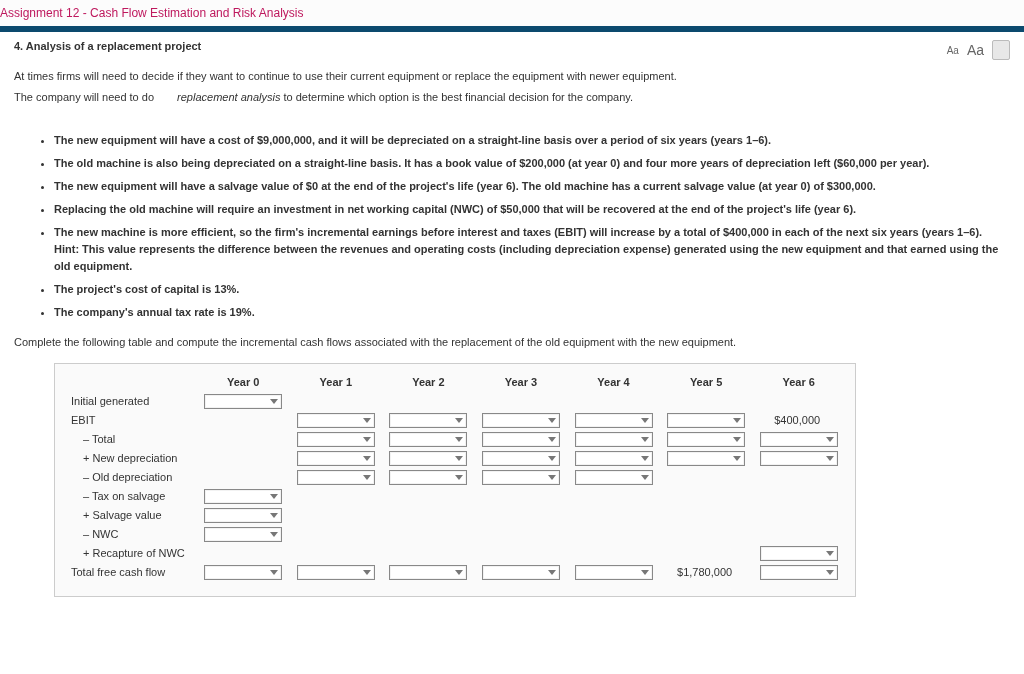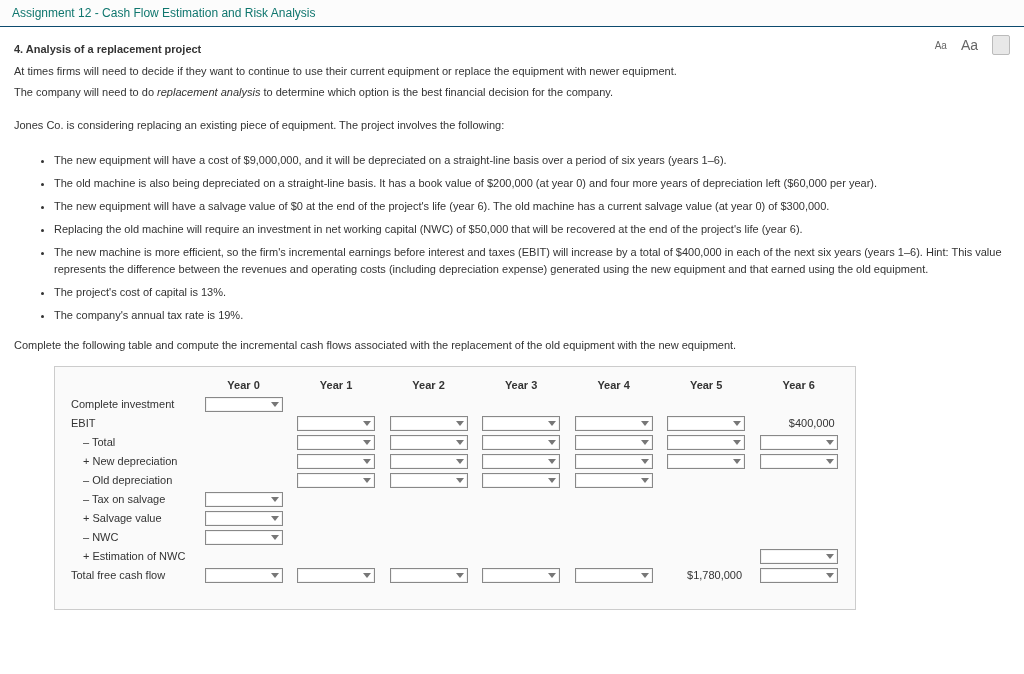--- a/index.html
+++ b/index.html
@@ -3,67 +3,68 @@
 <meta charset="utf-8">
 <style>
   body {
     margin: 0;
     font-family: Arial, Helvetica, sans-serif;
     font-size: 11px;
     color: #333;
     background: #fff;
   }
   .assignment-header {
-    padding: 6px 12px;
-    border-bottom: 1px solid #0c4a6e;
+    padding: 6px 0;
+    border-bottom: 6px solid #0c4a6e;
     font-size: 12px;
-    color: #0f766e;
+    color: #be185d;
     background: #fcfcfc;
   }
   .content {
     padding: 8px 14px 14px 14px;
   }
   .question-head {
     display: flex;
     justify-content: space-between;
-    align-items: flex-end;
+    align-items: flex-start;
     margin-bottom: 8px;
   }
   .question-title {
     font-weight: bold;
     font-size: 11px;
   }
   .font-controls {
     display: flex;
     align-items: center;
-    gap: 14px;
+    gap: 8px;
     color: #666;
   }
   .font-small { font-size: 10px; cursor: pointer; }
   .font-large { font-size: 14px; cursor: pointer; }
   .calc-icon {
     width: 16px; height: 18px; background: #e8e8e8; border: 1px solid #bbb;
     border-radius: 2px; cursor: pointer;
   }
   .para { line-height: 1.55; margin: 4px 0; }
   .spacer { height: 8px; }
-  i { font-style: italic; }
+  i { font-style: italic; margin-left: 20px; }
   ul.facts {
     padding-left: 40px;
     margin: 6px 0 12px;
+    font-weight: bold;
   }
   ul.facts li {
     line-height: 1.55;
     margin-bottom: 6px;
   }
 
   .table-wrap {
     border: 1px solid #ccc;
     background: #fafafa;
-    padding: 8px 10px 24px 10px;
+    padding: 8px 10px 14px 10px;
     margin-left: 40px;
     width: 780px;
   }
   table.cashflow {
     border-collapse: collapse;
     width: 100%;
   }
   table.cashflow th {
     font-weight: bold;
     text-align: center;
@@ -93,21 +94,20 @@
   }
   .dd .arrow {
     width: 0; height: 0;
     border-left: 4px solid transparent;
     border-right: 4px solid transparent;
     border-top: 5px solid #777;
   }
   .static-val {
     display: inline-block;
     width: 78px;
-    text-align: right;
     font-size: 11px;
     padding-right: 3px;
     box-sizing: border-box;
   }
   td.cell { text-align: center; width: 92px; }
 </style>
 </head>
 <body>
 
 <div class="assignment-header">Assignment 12 - Cash Flow Estimation and Risk Analysis</div>
@@ -123,21 +123,20 @@
     </div>
   </div>
 
   <div class="para">At times firms will need to decide if they want to continue to use their current equipment or replace the equipment with newer equipment.</div>
   <div class="para">
     <span>The company will need to do </span><i>replacement analysis</i><span> to determine which option is the best financial decision for the company.</span>
   </div>
 
   <div class="spacer"></div>
 
-  <div class="para">Jones Co. is considering replacing an existing piece of equipment. The project involves the following:</div>
 
   <div class="spacer"></div>
 
   <ul class="facts">
     <li>The new equipment will have a cost of $9,000,000, and it will be depreciated on a straight-line basis over a period of six years (years 1–6).</li>
     <li>The old machine is also being depreciated on a straight-line basis. It has a book value of $200,000 (at year 0) and four more years of depreciation left ($60,000 per year).</li>
     <li>The new equipment will have a salvage value of $0 at the end of the project's life (year 6). The old machine has a current salvage value (at year 0) of $300,000.</li>
     <li>Replacing the old machine will require an investment in net working capital (NWC) of $50,000 that will be recovered at the end of the project's life (year 6).</li>
     <li>The new machine is more efficient, so the firm's incremental earnings before interest and taxes (EBIT) will increase by a total of $400,000 in each of the next six years (years 1–6). Hint: This value represents the difference between the revenues and operating costs (including depreciation expense) generated using the new equipment and that earned using the old equipment.</li>
     <li>The project's cost of capital is 13%.</li>
@@ -156,21 +155,21 @@
         <th>Year 0</th>
         <th>Year 1</th>
         <th>Year 2</th>
         <th>Year 3</th>
         <th>Year 4</th>
         <th>Year 5</th>
         <th>Year 6</th>
       </tr>
 
       <tr>
-        <td class="rowlabel">Complete investment</td>
+        <td class="rowlabel">Initial generated</td>
         <td class="cell"><span class="dd">
                 <span class="arrow"></span>
               </span></td>
         <td class="cell"></td>
             <td class="cell"></td>
             <td class="cell"></td>
             <td class="cell"></td>
             <td class="cell"></td>
             <td class="cell"></td>
       </tr>
@@ -294,21 +293,21 @@
               </span></td>
         <td class="cell"></td>
             <td class="cell"></td>
             <td class="cell"></td>
             <td class="cell"></td>
             <td class="cell"></td>
             <td class="cell"></td>
       </tr>
 
       <tr>
-        <td class="rowlabel indent">+ Estimation of NWC</td>
+        <td class="rowlabel indent">+ Recapture of NWC</td>
         <td class="cell"></td>
             <td class="cell"></td>
             <td class="cell"></td>
             <td class="cell"></td>
             <td class="cell"></td>
             <td class="cell"></td>
         <td class="cell"><span class="dd">
                 <span class="arrow"></span>
               </span></td>
       </tr>

